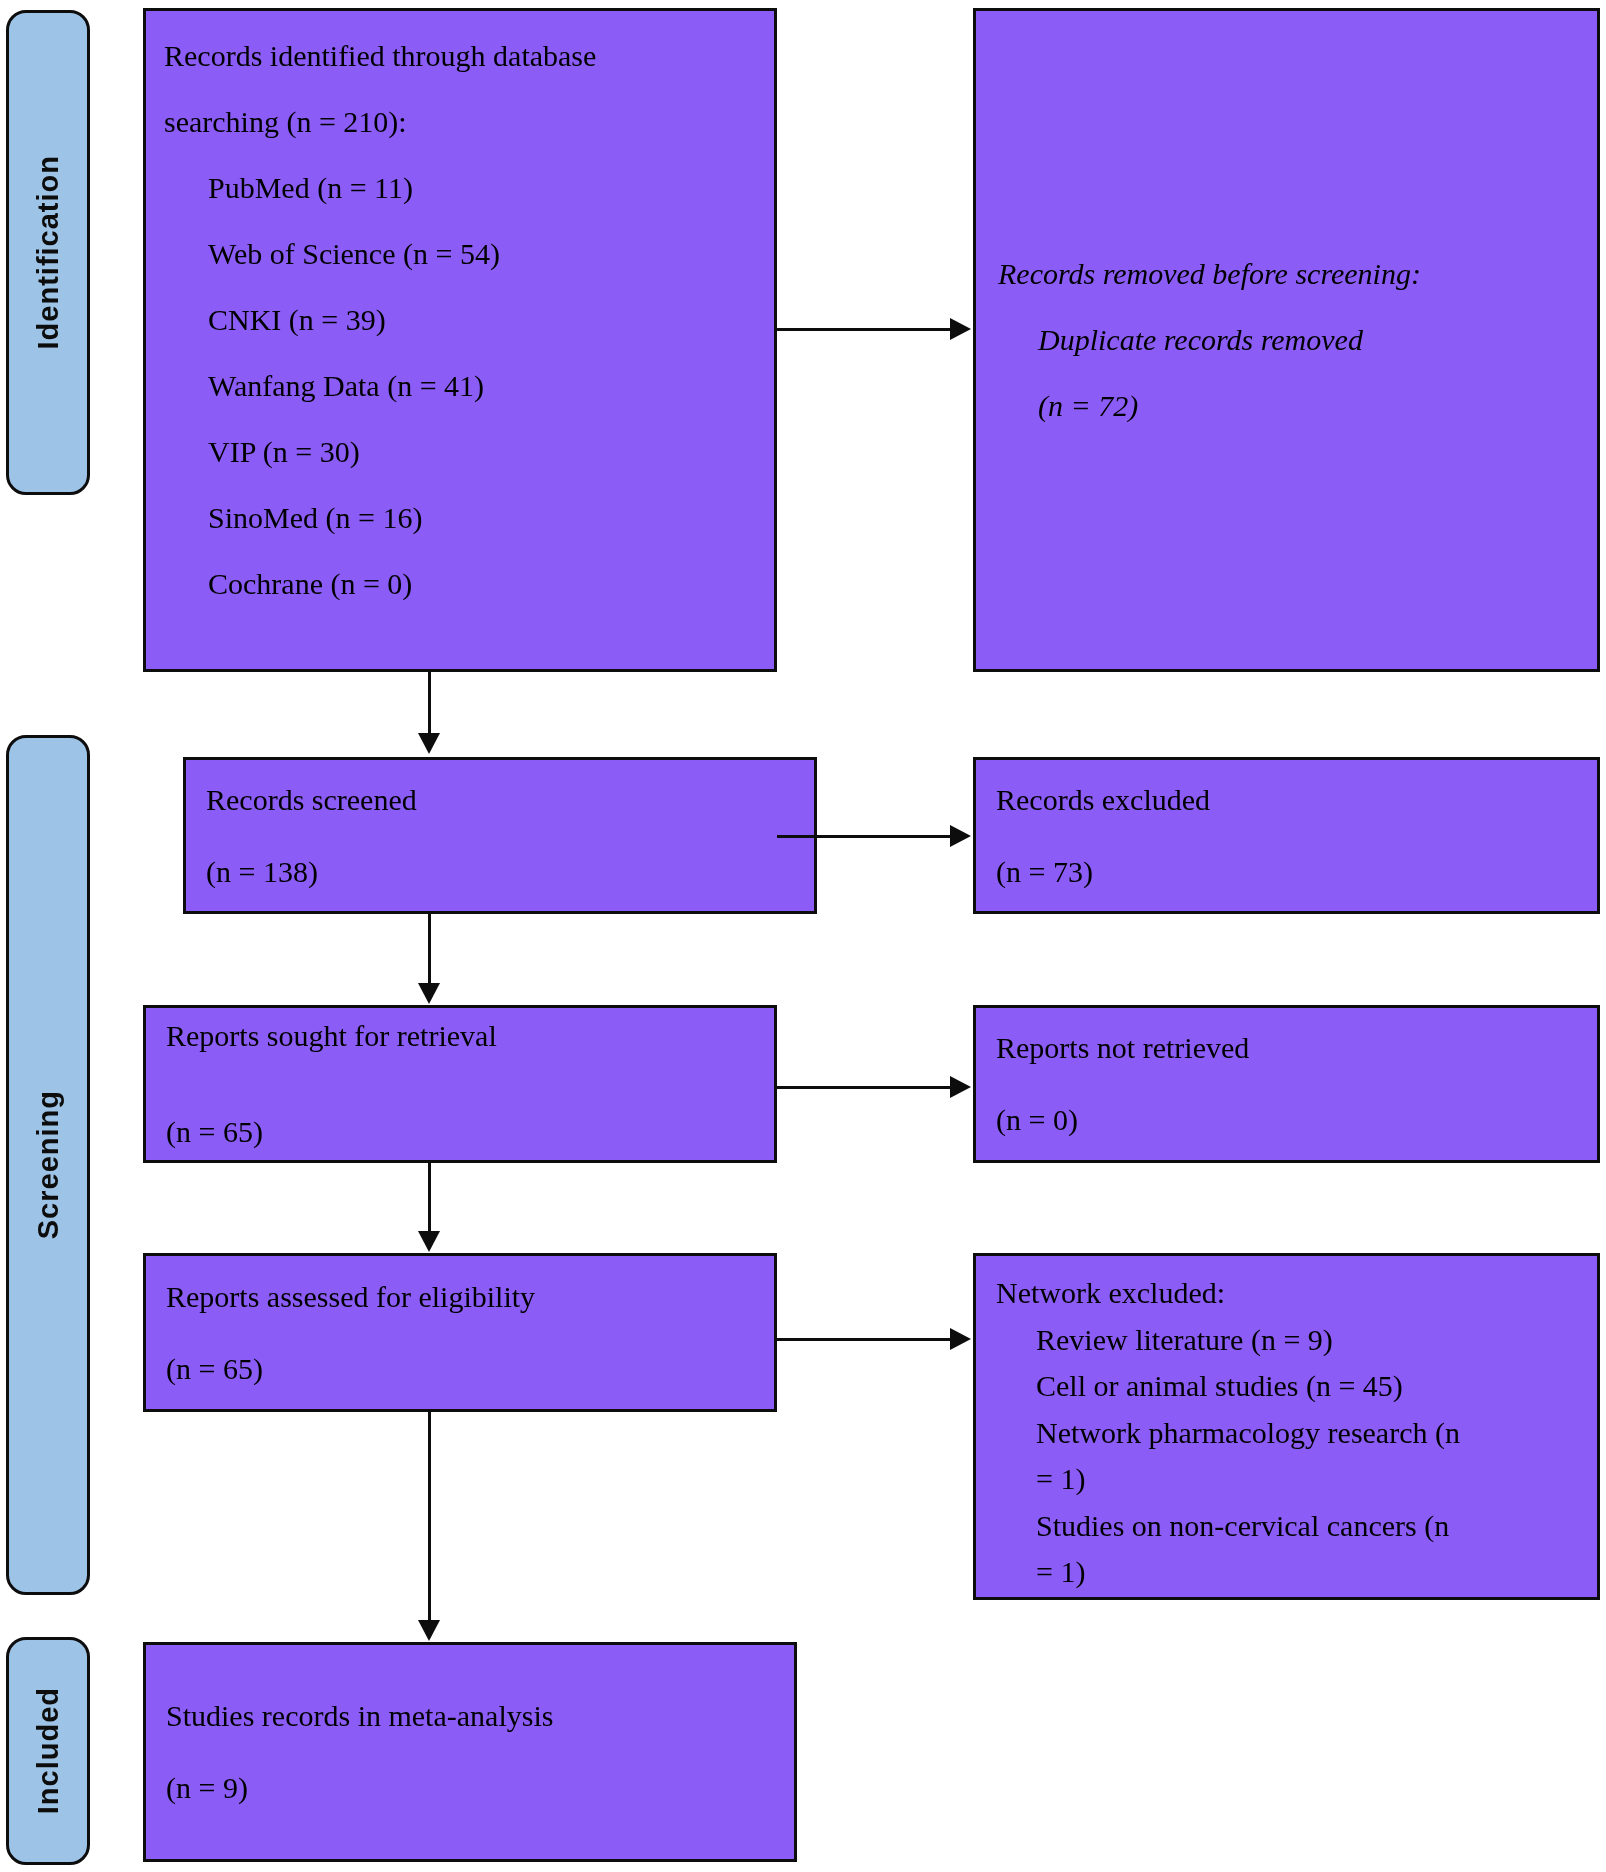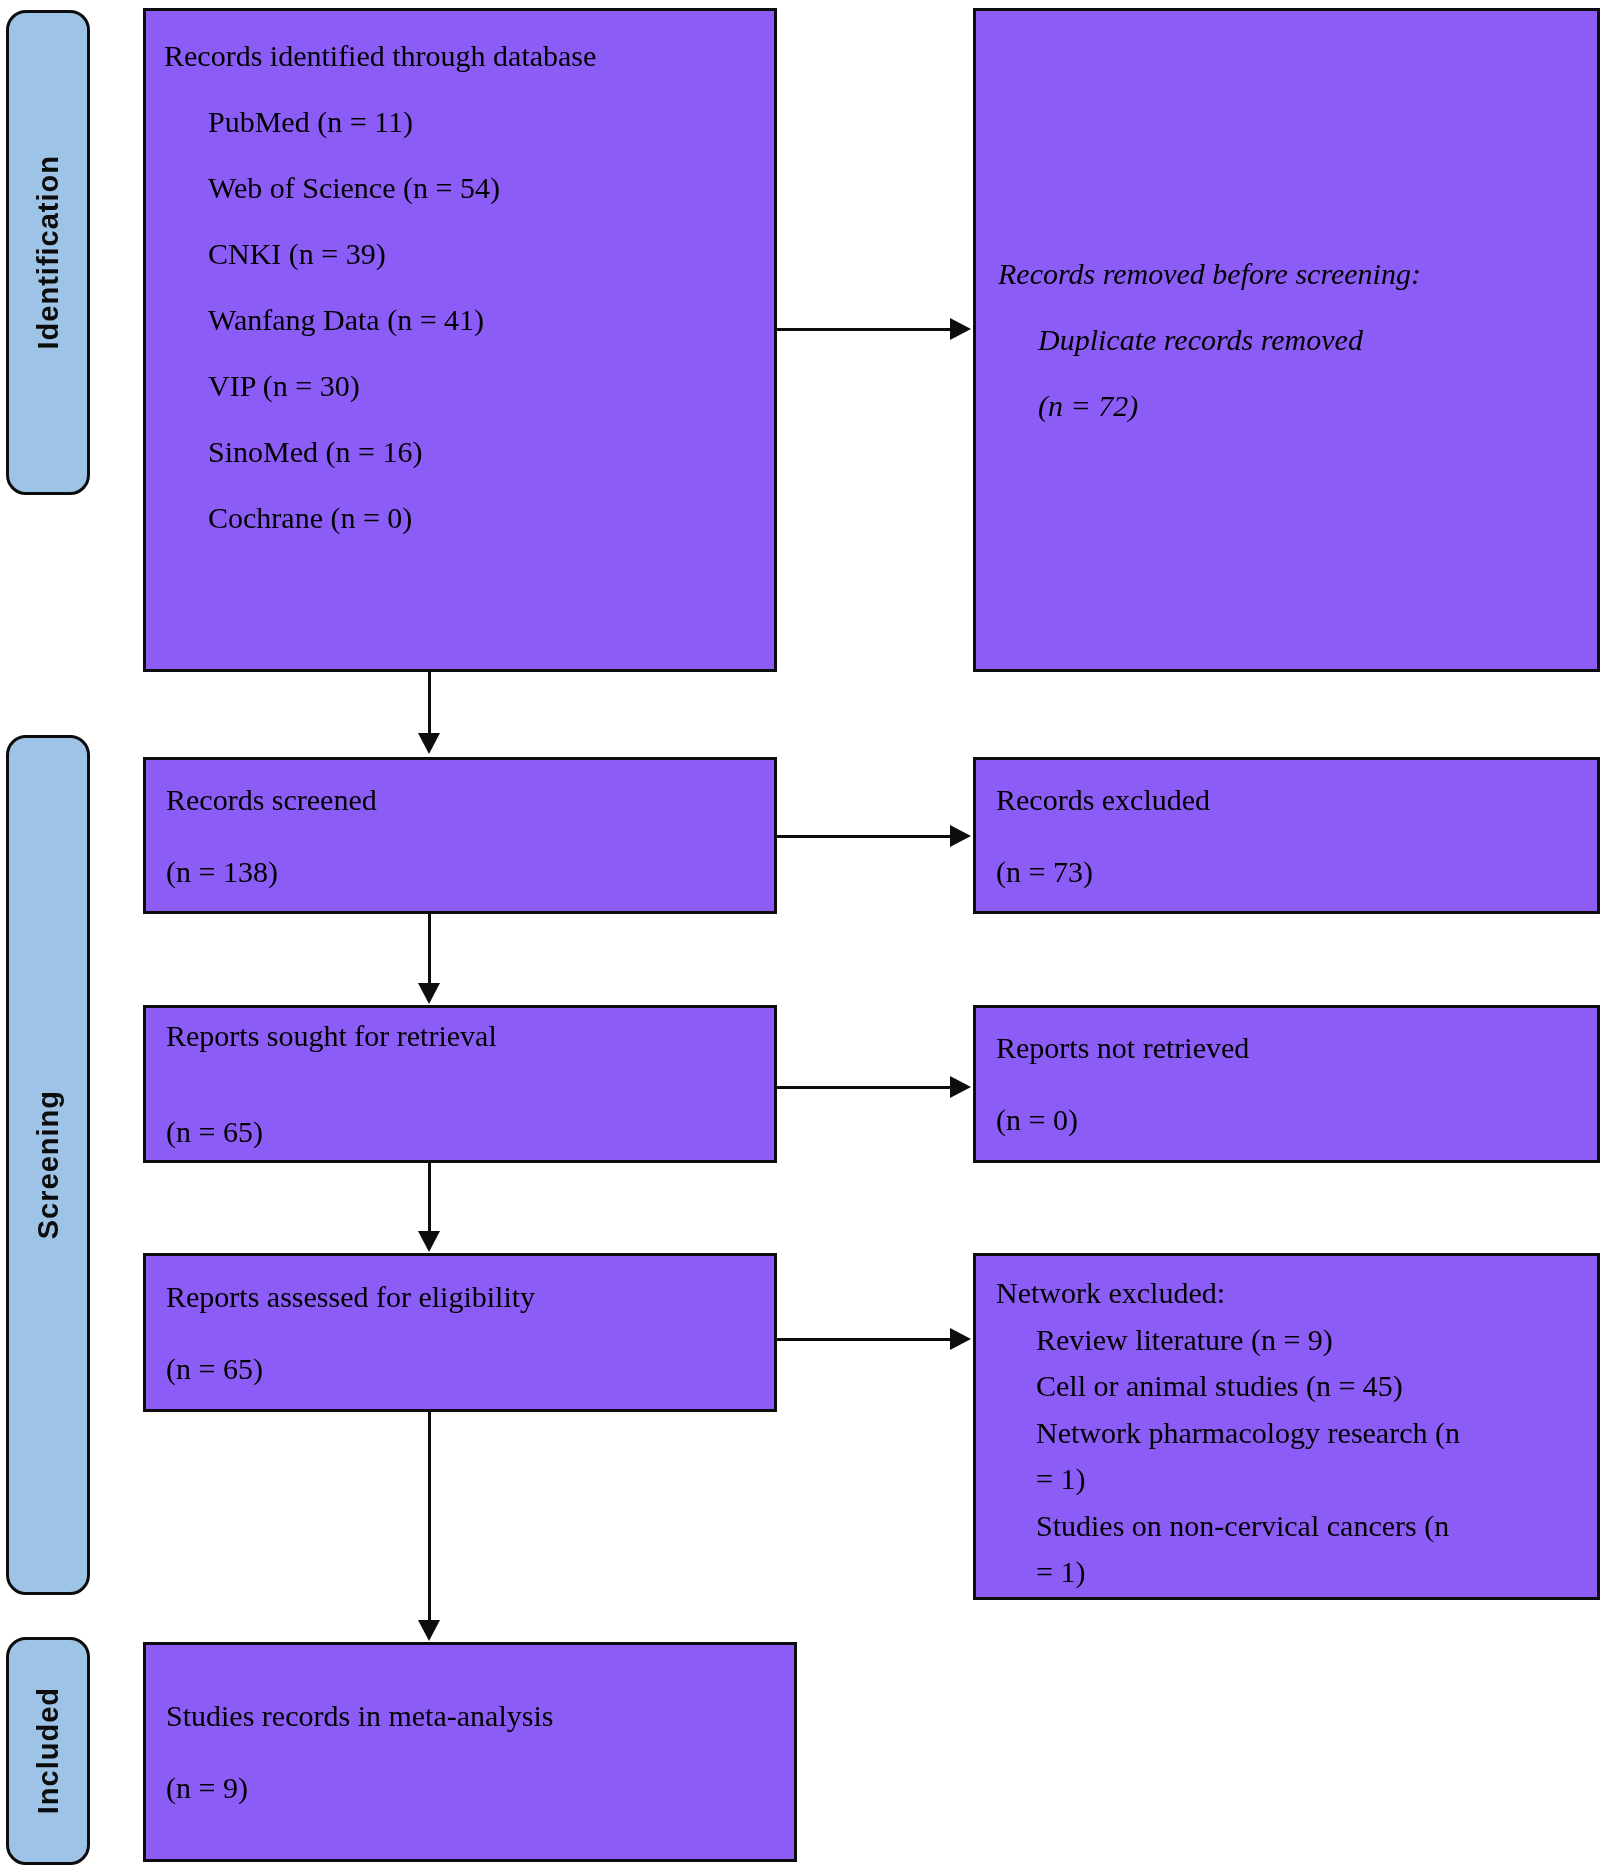--- a/index.html
+++ b/index.html
@@ -53,21 +53,21 @@
   .col-right { left: 973px; width: 627px; }
 
   #box-identified { top: 8px; height: 664px; padding: 12px 18px 0 18px; }
   #box-removed    { top: 8px; height: 664px; padding: 0 22px;
                     display: flex; flex-direction: column; justify-content: center; font-style: italic; }
 
   .two-line {
     display: flex; flex-direction: column; justify-content: center;
     padding: 0 20px; line-height: 72px;
   }
-  #box-screened      { top: 757px;  height: 157px; }
+  #box-screened      { top: 757px;  height: 157px; margin-left: 40px; }
   #box-excluded      { top: 757px;  height: 157px; }
   #box-sought        { top: 1005px; height: 158px; gap: 24px; }
   #box-notretrieved  { top: 1005px; height: 158px; }
   #box-assessed      { top: 1253px; height: 159px; }
   #box-reports-excl  { top: 1253px; height: 347px; padding: 14px 18px 0 20px; line-height: 46.5px; }
   #box-included-meta { top: 1642px; height: 220px; width: 654px; }
 
   .indent  { padding-left: 44px; }
   .indent2 { padding-left: 40px; }
 
@@ -103,20 +103,21 @@
   </div>
   <div class="stage" id="stage-screening">
     <span class="stage-text">Screening</span>
   </div>
   <div class="stage" id="stage-included">
     <span class="stage-text">Included</span>
   </div>
 
   <div class="fbox col-left" id="box-identified">
     <div>Records identified through database</div>
+    <div>searching (n = 210):</div>
     <div class="indent">PubMed (n = 11)</div>
     <div class="indent">Web of Science (n = 54)</div>
     <div class="indent">CNKI (n = 39)</div>
     <div class="indent">Wanfang Data (n = 41)</div>
     <div class="indent">VIP (n = 30)</div>
     <div class="indent">SinoMed (n = 16)</div>
     <div class="indent">Cochrane (n = 0)</div>
   </div>
 
   <div class="fbox col-right" id="box-removed">

